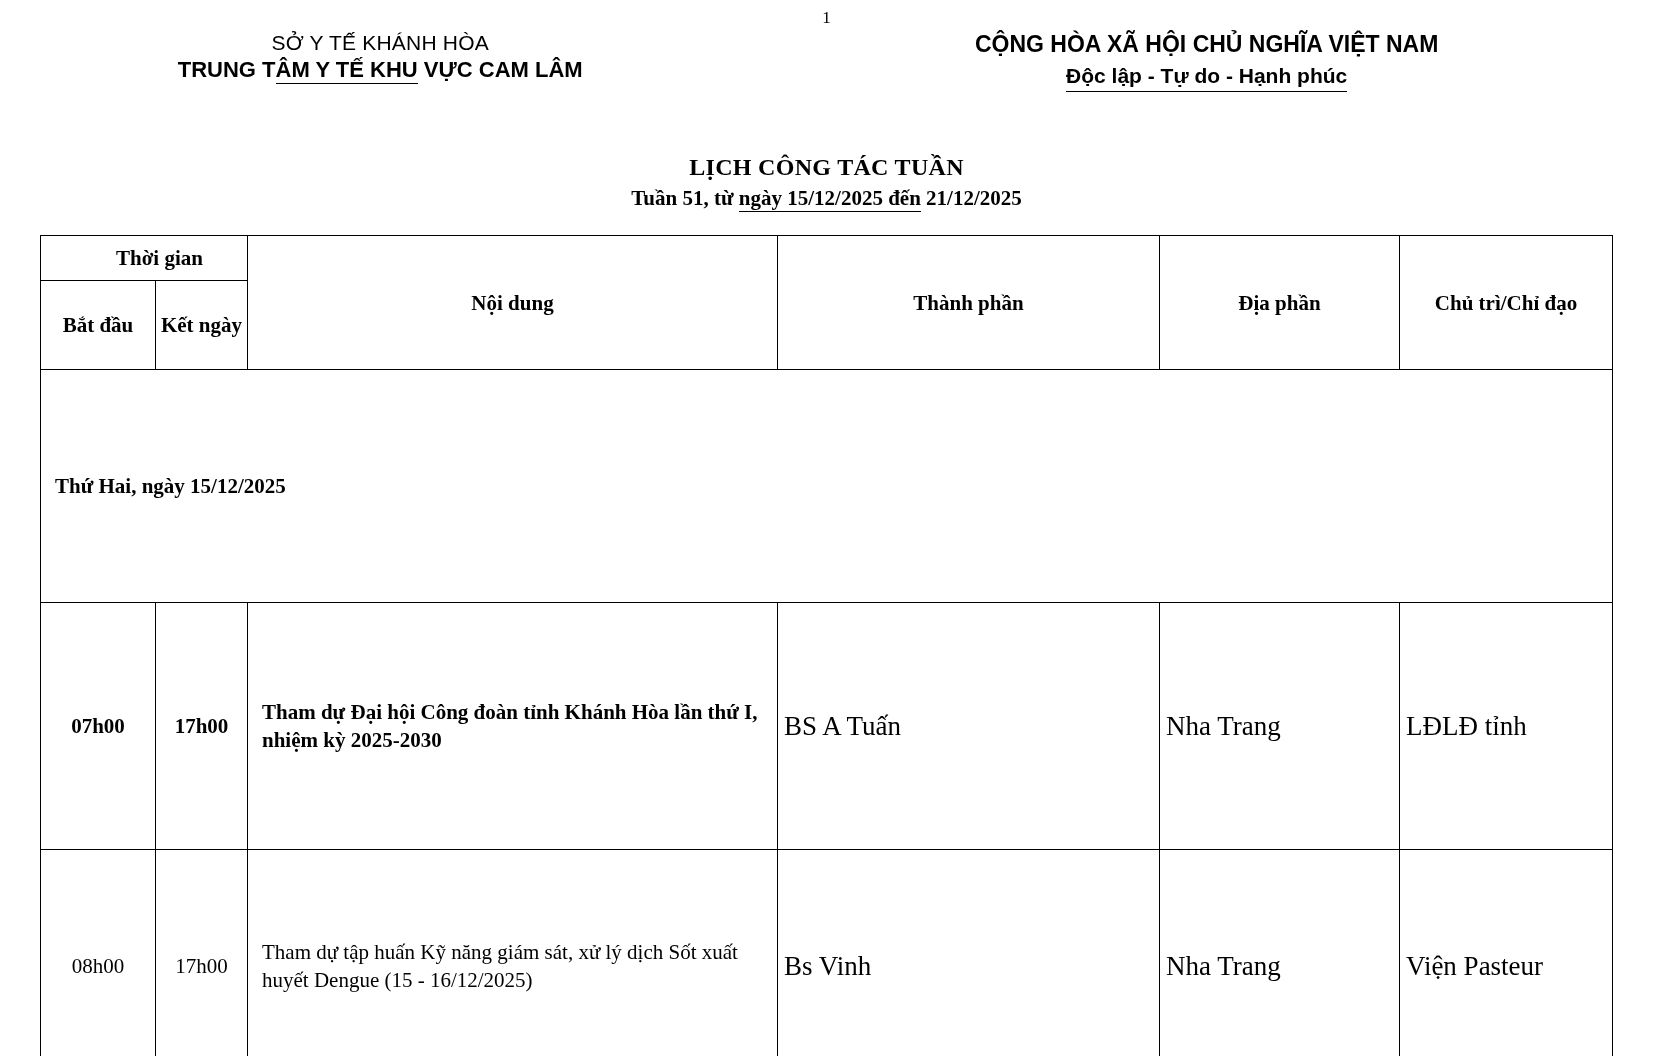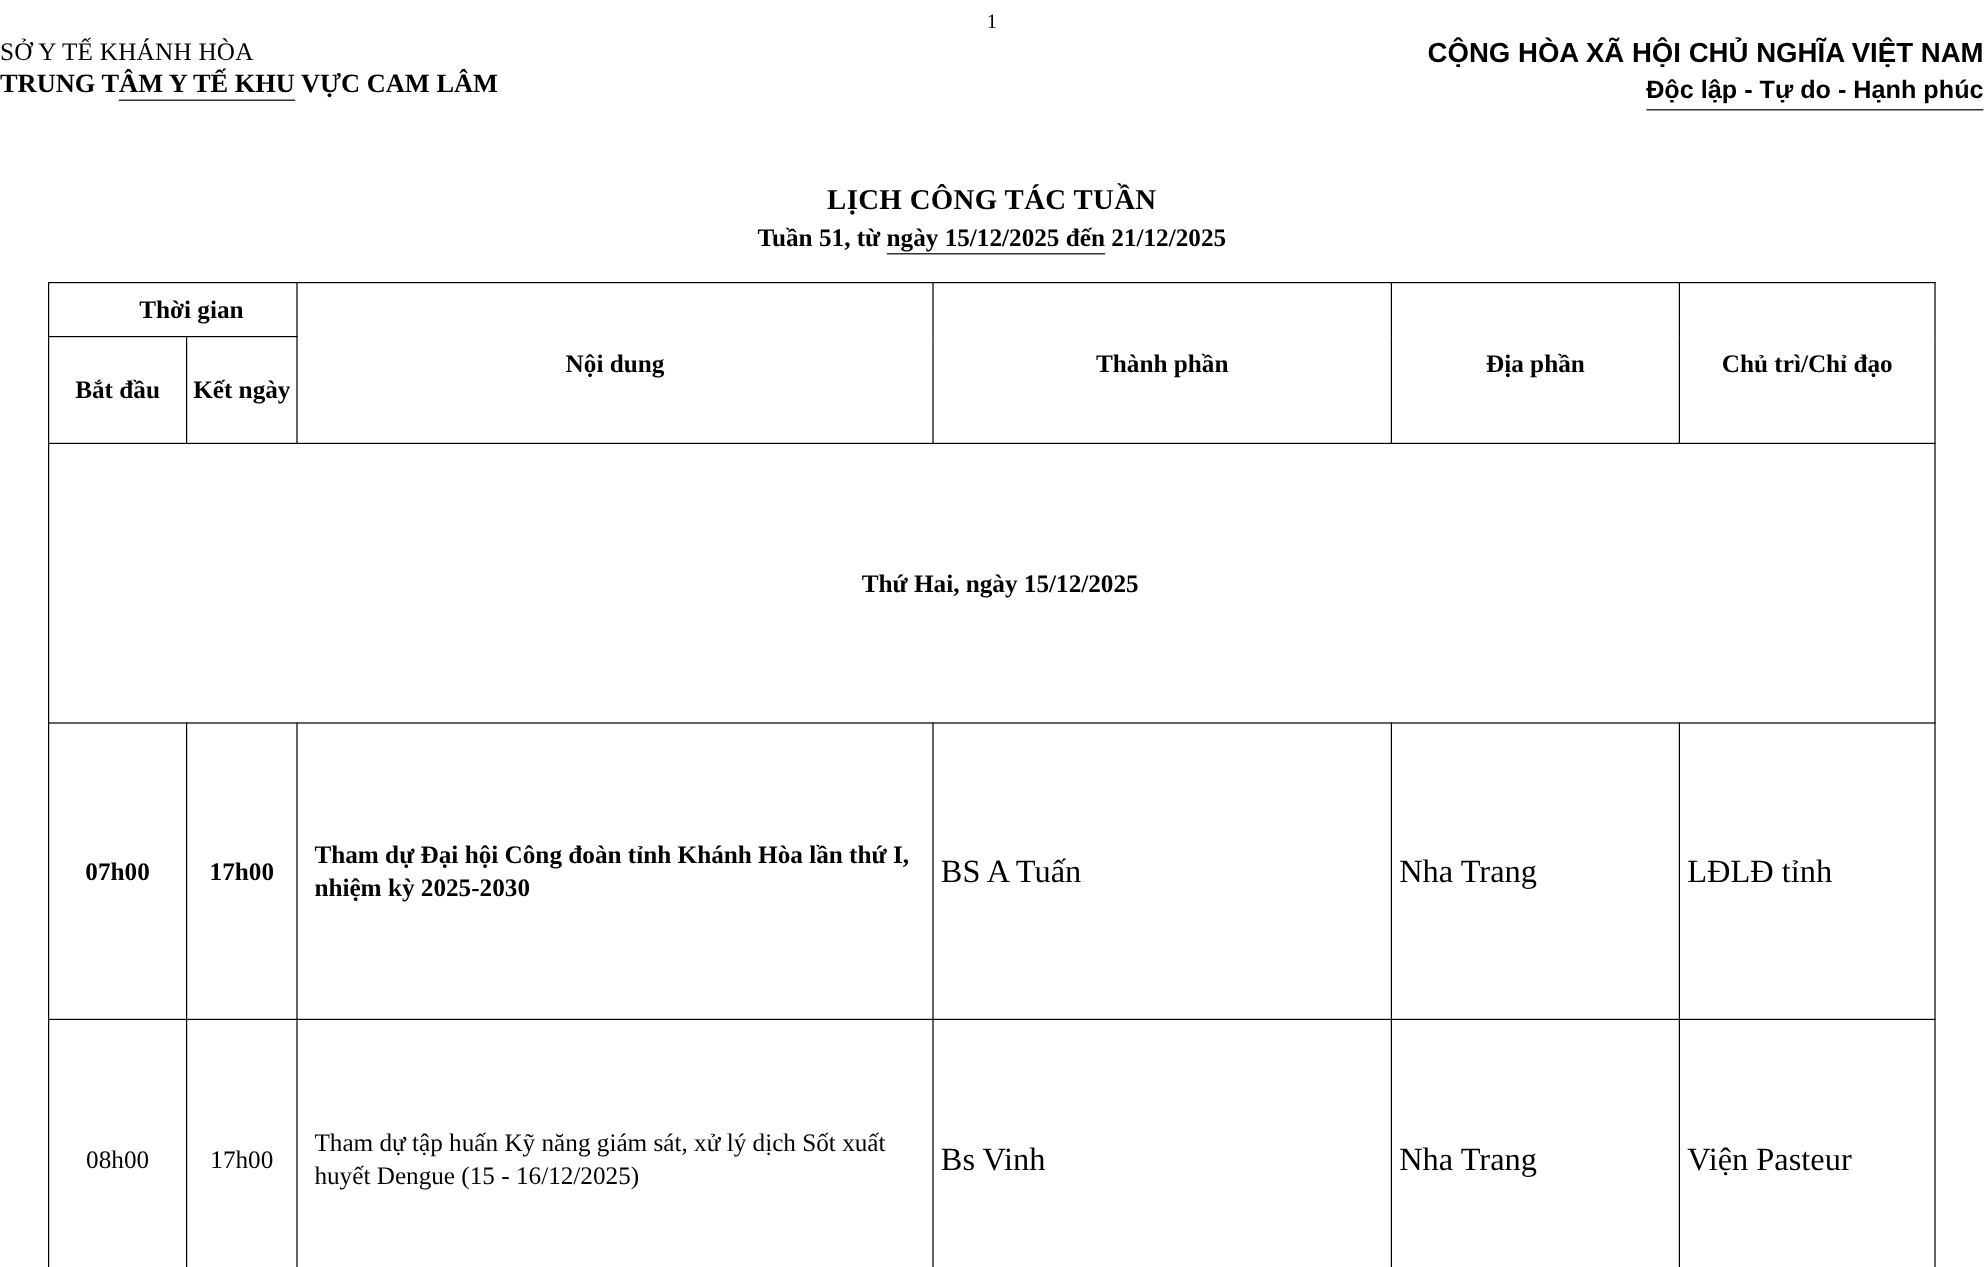--- a/index.html
+++ b/index.html
@@ -29,26 +29,26 @@
     font-size: 17px;
     font-family: "Liberation Serif", serif;
   }
   .header {
     display: flex;
     flex-direction: row;
     padding-top: 30px;
   }
   .header-left {
     width: 46%;
-    text-align: left;
-    font-family: Liberation Serif, serif;
+    text-align: center;
+    font-family: Liberation Sans, sans-serif;
   }
   .header-right {
     width: 54%;
-    text-align: right;
+    text-align: center;
     font-family: "Liberation Sans", sans-serif;
   }
   .hl-1 {
     font-size: 21px;
     letter-spacing: 0.2px;
     line-height: 1.25;
   }
   .hl-2 {
     font-size: 22px;
     font-weight: bold;
@@ -130,21 +130,21 @@
   th.th-tall {
     font-size: 21px;
     font-weight: bold;
     text-align: center;
     line-height: 1.25;
   }
   td.day-row {
     font-size: 21px;
     font-weight: bold;
     padding: 44px 0 44px 14px;
-    text-align: center;
+    text-align: left;
     height: 144px;
   }
   td.cell-time-b {
     font-size: 21px;
     font-weight: bold;
     text-align: center;
   }
   td.cell-time {
     font-size: 21px;
     text-align: center;

